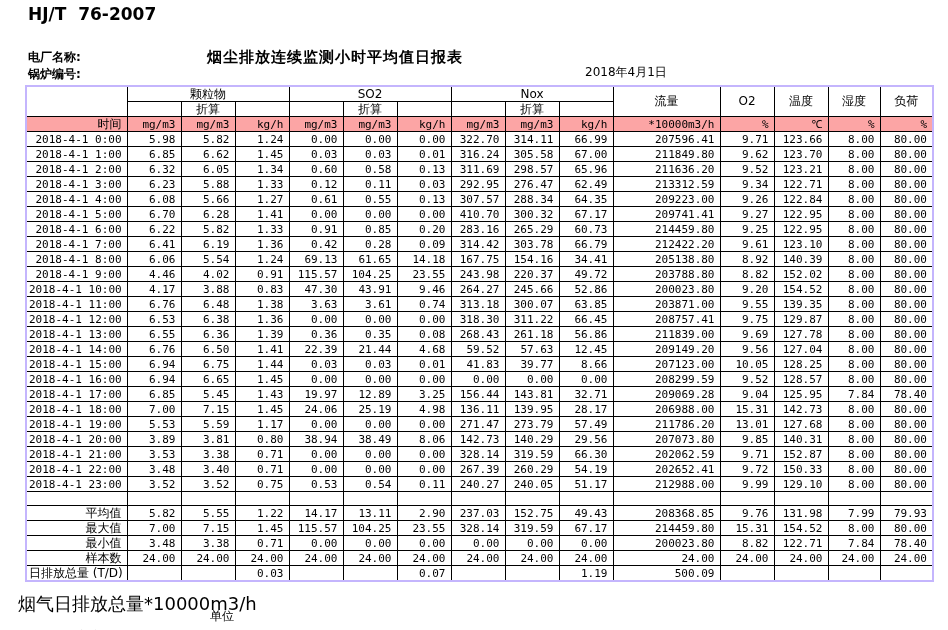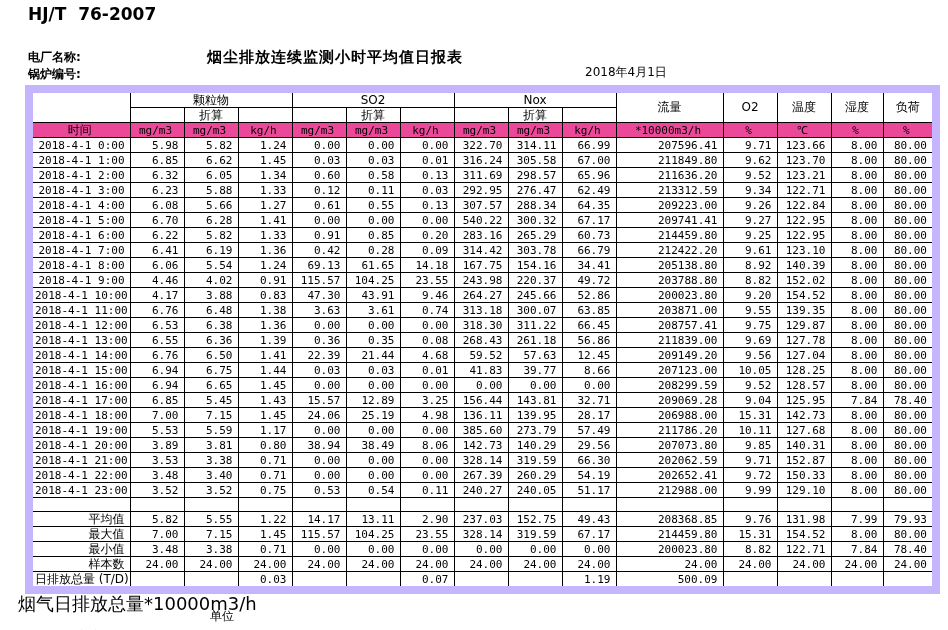--- a/index.html
+++ b/index.html
@@ -10,26 +10,26 @@
   #title-wrap{left:0;top:28px;width:660px;text-align:center;}
   #title{font-size:15px;font-weight:bold;letter-spacing:1px;text-align:center;}
   #plant{left:28px;top:49px;font-size:12px;font-weight:bold;}
   #boiler{left:28px;top:66px;font-size:12px;font-weight:bold;}
   #date{left:578px;top:64px;font-size:12px;margin-left:7px;}
   #f1{left:18px;top:592px;font-size:18px;}
   #f2{left:18px;top:608px;font-size:12px;margin-top:20px;}
   #f3{left:210px;top:608px;font-size:12px;}
 
   table{position:absolute;left:25px;top:85px;width:819px;
-        border-collapse:collapse;table-layout:fixed;border:8px solid #c4b5fd;}
+        border-collapse:collapse;table-layout:fixed;border:2px solid #c4b5fd;}
   td{border:1px solid #000;height:14px;padding:0 5px 0 2px;
      font-family:"DejaVu Sans Mono",monospace;font-size:11px;line-height:13px;
      text-align:right;overflow:hidden;white-space:nowrap;}
   td.hdr{text-align:center;font-family:"DejaVu Sans",sans-serif;font-size:12px;padding:0 1px;}
-  tr.units td{background:#ec4899;text-align:center;font-size:11px;}
+  tr.units td{background:#fca5a5;font-size:11px;}
   tr.units td.timehdr{font-family:"DejaVu Sans",sans-serif;font-size:12px;}
   td.left{text-align:center;font-family:"DejaVu Sans",sans-serif;font-size:12px;}
   td.zh{font-family:"DejaVu Sans",sans-serif;font-size:12px;margin-top:24px;}
   tr.gap td{height:13px;}
 </style>
 </head>
 <body>
 
 <div class="abs" id="std">HJ/T  76-2007</div>
 <div class="abs" id="title-wrap">
@@ -185,21 +185,21 @@
         <td>80.00</td>
       </tr>
       <tr>
         <td class="">2018-4-1  5:00</td>
         <td>6.70</td>
         <td>6.28</td>
         <td>1.41</td>
         <td>0.00</td>
         <td>0.00</td>
         <td>0.00</td>
-        <td>540.22</td>
+        <td>410.70</td>
         <td>300.32</td>
         <td>67.17</td>
         <td>209741.41</td>
         <td>9.27</td>
         <td>122.95</td>
         <td>8.00</td>
         <td>80.00</td>
       </tr>
       <tr>
         <td class="">2018-4-1  6:00</td>
@@ -386,21 +386,21 @@
         <td>9.52</td>
         <td>128.57</td>
         <td>8.00</td>
         <td>80.00</td>
       </tr>
       <tr>
         <td class="">2018-4-1 17:00</td>
         <td>6.85</td>
         <td>5.45</td>
         <td>1.43</td>
-        <td>15.57</td>
+        <td>19.97</td>
         <td>12.89</td>
         <td>3.25</td>
         <td>156.44</td>
         <td>143.81</td>
         <td>32.71</td>
         <td>209069.28</td>
         <td>9.04</td>
         <td>125.95</td>
         <td>7.84</td>
         <td>78.40</td>
@@ -423,25 +423,25 @@
         <td>80.00</td>
       </tr>
       <tr>
         <td class="">2018-4-1 19:00</td>
         <td>5.53</td>
         <td>5.59</td>
         <td>1.17</td>
         <td>0.00</td>
         <td>0.00</td>
         <td>0.00</td>
-        <td>385.60</td>
+        <td>271.47</td>
         <td>273.79</td>
         <td>57.49</td>
         <td>211786.20</td>
-        <td>10.11</td>
+        <td>13.01</td>
         <td>127.68</td>
         <td>8.00</td>
         <td>80.00</td>
       </tr>
       <tr>
         <td class="">2018-4-1 20:00</td>
         <td>3.89</td>
         <td>3.81</td>
         <td>0.80</td>
         <td>38.94</td>

